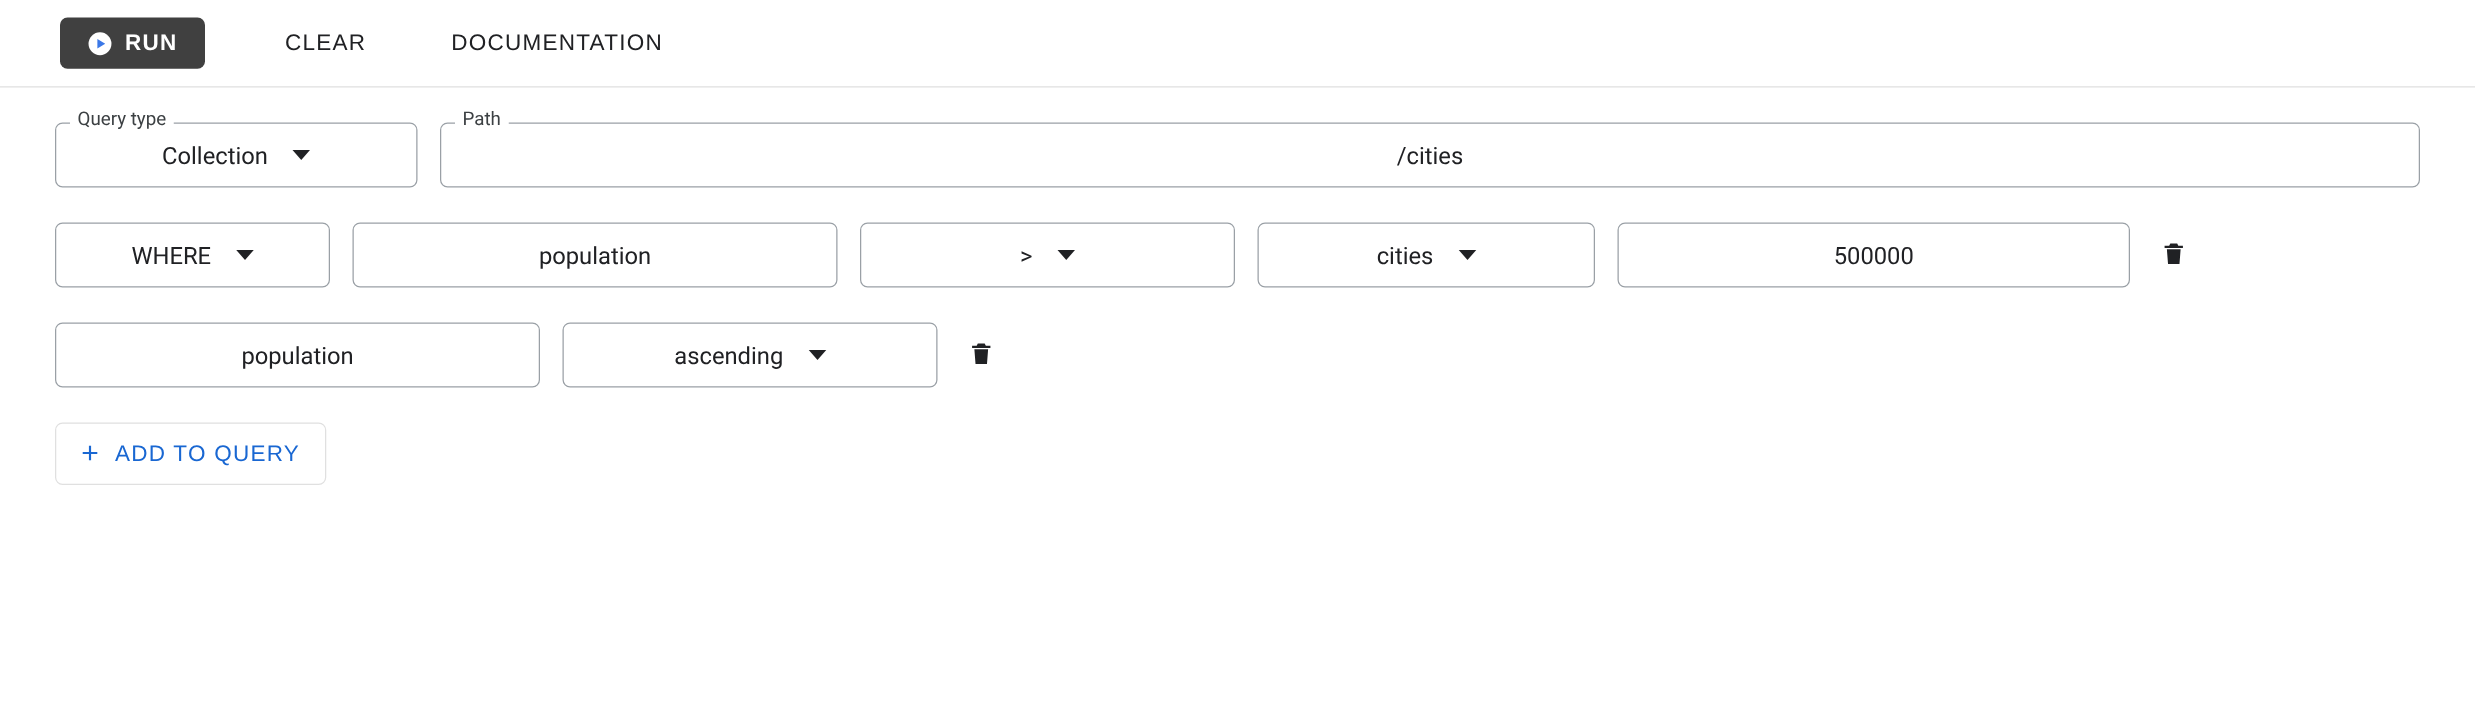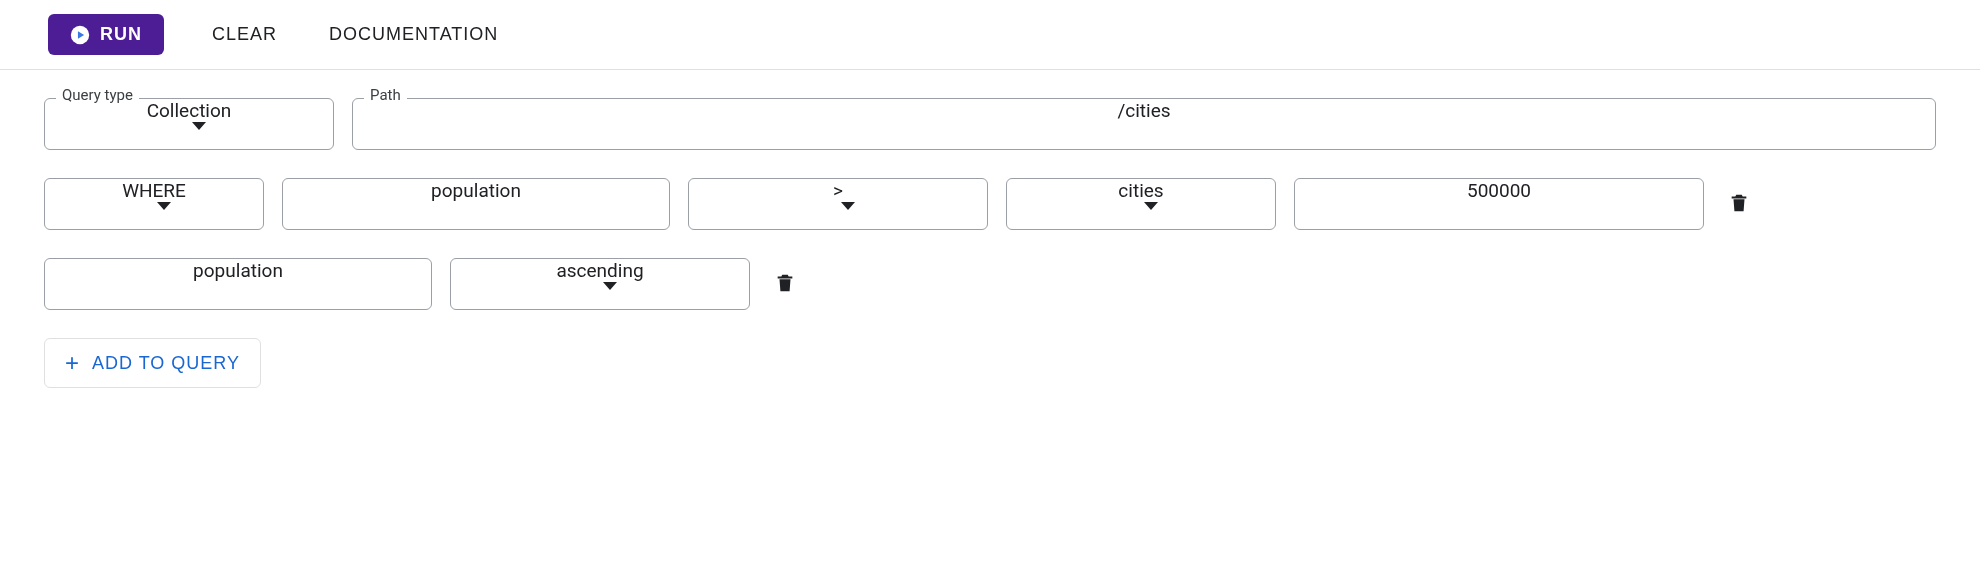--- a/index.html
+++ b/index.html
@@ -13,21 +13,21 @@
     display: flex;
     align-items: center;
     gap: 44px;
     padding: 14px 48px;
     border-bottom: 1px solid #e0e0e0;
   }
   .btn-run {
     display: inline-flex;
     align-items: center;
     gap: 10px;
-    background: #4c1d95;
+    background: #404040;
     color: #fff;
     border: none;
     border-radius: 6px;
     padding: 10px 22px;
     font-size: 18px;
     font-weight: 600;
     letter-spacing: 1px;
     cursor: pointer;
   }
   .btn-run .play-icon {
@@ -36,20 +36,21 @@
   }
   .btn-text {
     background: none;
     border: none;
     color: #202124;
     font-size: 18px;
     font-weight: 500;
     letter-spacing: 1px;
     cursor: pointer;
     padding: 8px 4px;
+    margin-left: 16px;
   }
   .builder {
     padding: 28px 44px;
   }
   .row {
     display: flex;
     align-items: center;
     gap: 18px;
     margin-bottom: 28px;
   }
@@ -69,23 +70,22 @@
   .select, .input {
     height: 52px;
     border: 1px solid #9aa0a6;
     border-radius: 6px;
     padding: 0 16px;
     font-size: 19px;
     color: #202124;
     background: #fff;
     display: flex;
     align-items: center;
-    justify-content: flex-start;
-    cursor: pointer;
-    flex-direction: column;
+    justify-content: center;
+    cursor: pointer;
   }
   .input.flex { flex: 1; cursor: text; }
   .row-top { align-items: flex-end; }
   .row-top .field:first-child .select { width: 290px; }
   .row-top .field.path { flex: 1; }
   .row-top .field.path .input { width: 100%; }
   .caret {
     width: 0;
     height: 0;
     border-left: 7px solid transparent;

